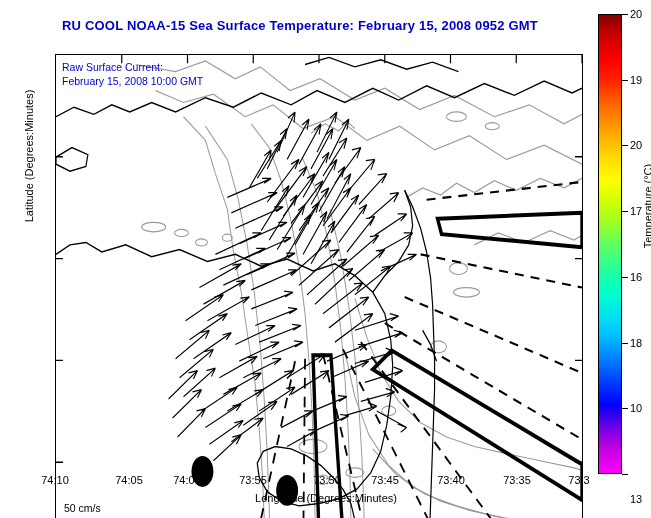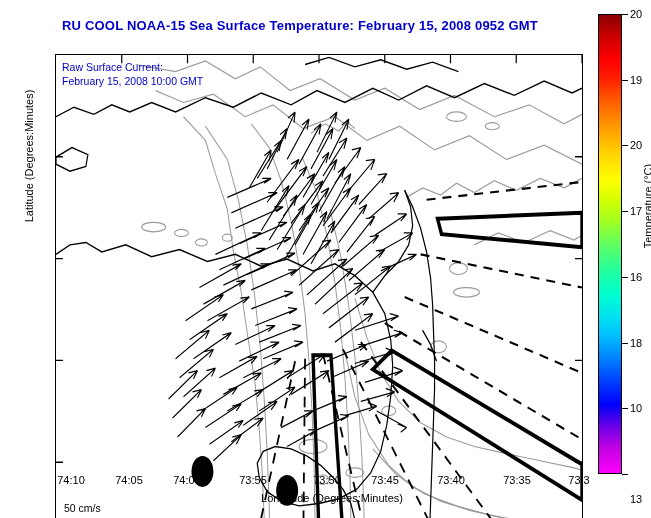--- a/index.html
+++ b/index.html
@@ -44,21 +44,21 @@
     position:absolute;top:0;font-size:11px;color:#000;
     transform:translateX(-50%);white-space:nowrap;
   }
   #xlabels{position:absolute;left:55px;top:474px;width:528px;height:16px;}
 
   #ytitle{
     position:absolute;left:-56px;top:150px;width:170px;text-align:center;
     font-size:11px;color:#000;transform:rotate(-90deg);white-space:nowrap;
   }
   #xtitle{
-    position:absolute;left:68px;top:492px;width:528px;text-align:center;
+    position:absolute;left:62px;top:492px;width:528px;text-align:center;
     font-size:11px;color:#000;white-space:nowrap;
   }
 
   
   #cbar{
     position:absolute;left:598px;top:14px;width:24px;height:460px;
     border:1px solid #000;box-sizing:border-box;
     background:linear-gradient(to top,
       #ff00ff 0%, #c000e0 5.5%, #7a00e8 9.5%, #2000f0 13.5%,
       #0000ff 15%, #0040ff 20%, #0080ff 25%, #00c0ff 30%,
@@ -320,21 +320,21 @@
       <svg width="52" height="12">
         <path d="M2,6 L44,6 M44,6 L36,2 M44,6 L36,10" stroke="#000" stroke-width="1.3" fill="none"></path>
       </svg>
     </div>
   </div>
 
 
   <div id="ytitle">Latitude (Degrees:Minutes)</div>
 
   <div id="xlabels">
-    <div class="xlab" style="left:16px">74:10</div>
+    <div class="xlab" style="left:0px">74:10</div>
     <div class="xlab" style="left:74px">74:05</div>
     <div class="xlab" style="left:132px">74:00</div>
     <div class="xlab" style="left:198px">73:55</div>
     <div class="xlab" style="left:272px">73:50</div>
     <div class="xlab" style="left:330px">73:45</div>
     <div class="xlab" style="left:396px">73:40</div>
     <div class="xlab" style="left:462px">73:35</div>
     <div class="xlab" style="left:524px">73:3</div>
   </div>
 

